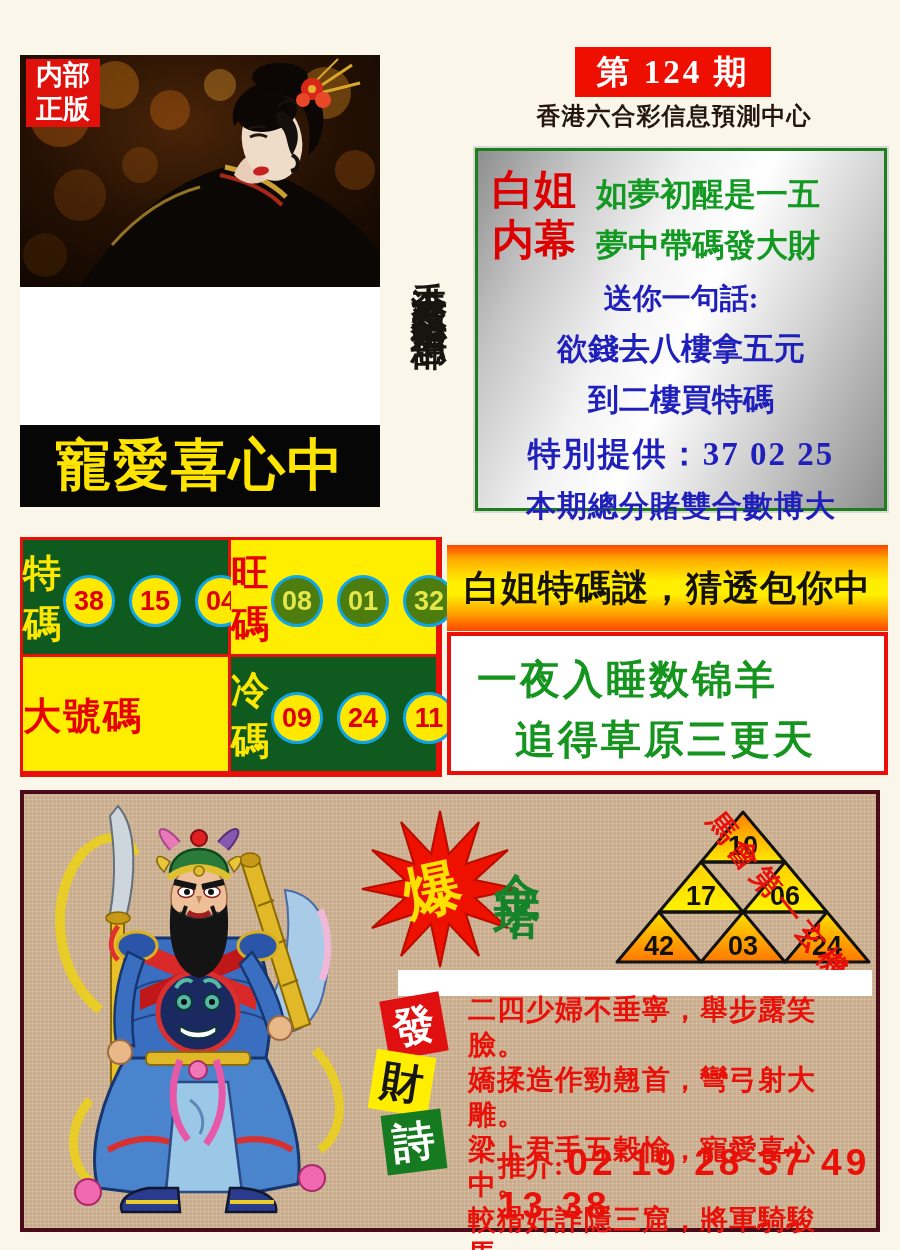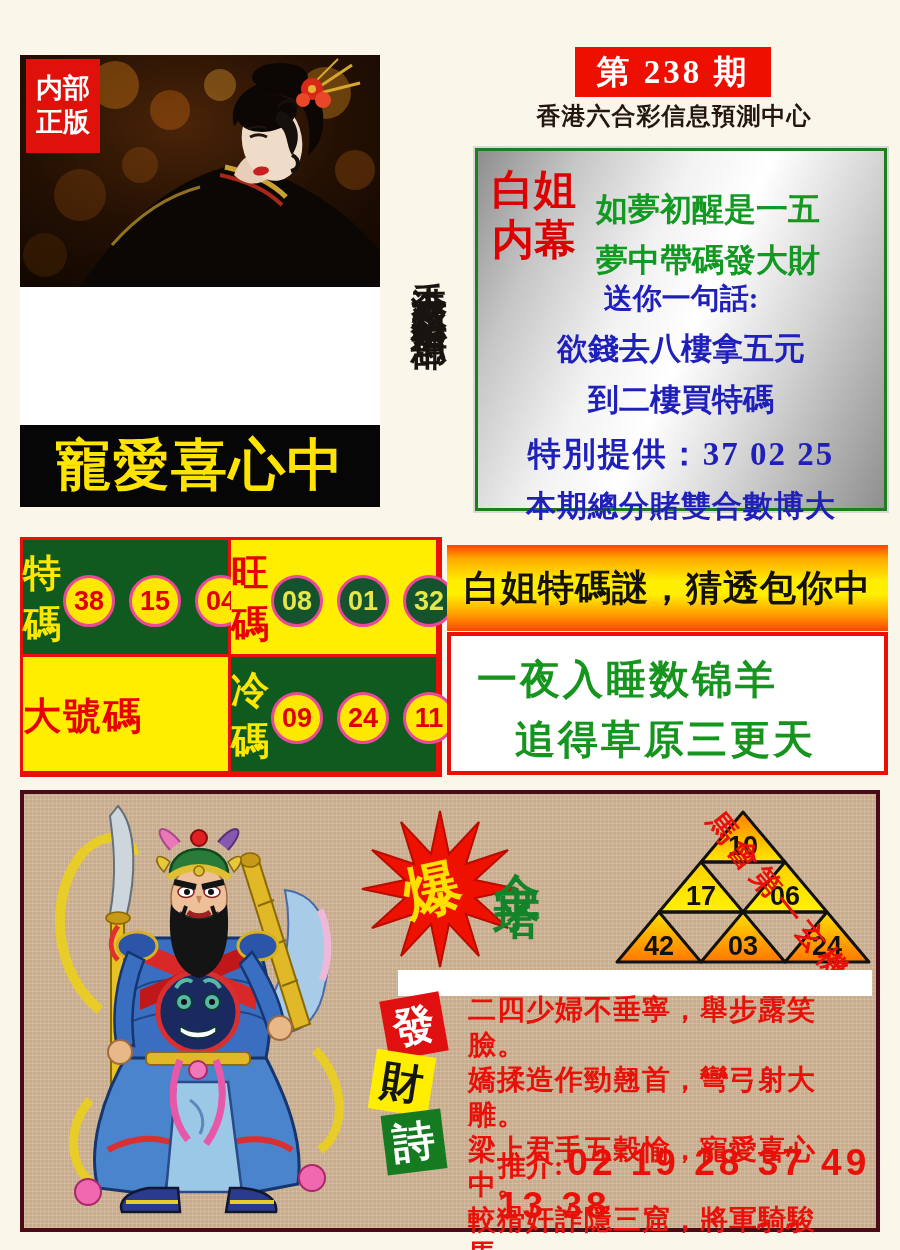--- a/index.html
+++ b/index.html
@@ -6,54 +6,54 @@
   body{width:900px;height:1250px;background:#faf6ea;font-family:"Liberation Serif","DejaVu Serif",serif;overflow:hidden;}
   .page{position:relative;width:900px;height:1250px;}
   .abs{position:absolute;}
 
   
   .photo-panel{left:20px;top:55px;width:360px;height:452px;background:#fff;}
   .photo-art{left:0;top:0;width:360px;height:232px;display:block;}
   .photo-gap{left:0;top:232px;width:360px;height:138px;background:#ffffff;}
   .photo-strip{left:0;top:370px;width:360px;height:82px;background:#060606;display:flex;align-items:center;justify-content:center;}
   .photo-strip span{color:#ffe400;font-size:56px;font-weight:900;font-family:"Liberation Sans","DejaVu Sans",sans-serif;letter-spacing:2px;}
-  .badge{left:6px;top:4px;width:74px;height:94px;background:#e0100a;color:#ffffff;display:flex;flex-direction:column;align-items:center;justify-content:center;font-size:27px;font-weight:bold;line-height:1.25;}
+  .badge{left:6px;top:4px;width:74px;height:68px;background:#e0100a;color:#ffffff;display:flex;flex-direction:column;align-items:center;justify-content:center;font-size:27px;font-weight:bold;line-height:1.25;}
 
   
   .v-banner{left:392px;top:50px;width:74px;height:460px;writing-mode:vertical-rl;text-orientation:upright;font-size:36px;font-weight:bold;color:#181410;letter-spacing:5px;line-height:74px;text-align:center;}
 
   
   .issue-box{left:575px;top:47px;width:196px;height:50px;background:#ee0f00;color:#ffffff;font-size:33px;font-weight:bold;letter-spacing:3px;display:flex;align-items:center;justify-content:center;}
   .center-name{left:458px;top:100px;width:432px;text-align:center;font-size:24px;font-weight:bold;color:#241710;letter-spacing:1px;}
 
   
   .tips-box{left:475px;top:148px;width:406px;height:357px;border:3px solid #1e7e1e;
     background:linear-gradient(115deg,#8e8e8e 0%,#c6c6c6 18%,#f2f2f2 38%,#ffffff 52%,#d2d2d2 72%,#8f8f8f 100%);
     box-shadow:0 0 0 2px #d8d8d8;}
   .tips-label{left:14px;top:14px;width:104px;color:#dd0000;font-size:42px;font-weight:bold;line-height:1.2;}
-  .tips-green{left:118px;top:33px;width:282px;color:#119922;font-size:32px;font-weight:bold;line-height:1.6;}
+  .tips-green{left:118px;top:18px;width:282px;color:#119922;font-size:32px;font-weight:bold;line-height:1.6;}
   .tips-blue{left:0;top:128px;width:100%;text-align:center;color:#1f1fbb;font-weight:bold;}
   .tb1{font-size:29px;margin-bottom:9px;}
   .tb2{font-size:31px;margin-bottom:9px;}
   .tb3{font-size:31px;margin-bottom:11px;}
   .tb4{font-size:33px;margin-bottom:9px;letter-spacing:2px;}
   .tb5{font-size:30px;letter-spacing:1px;}
 
   
   .codes-grid{left:20px;top:537px;width:416px;height:234px;background:#e81008;padding:3px;display:grid;grid-template-columns:205px 205px;grid-template-rows:114px 114px;gap:3px;}
   .code-cell{display:flex;flex-direction:row;align-items:center;}
   .code-cell .lbl{font-size:38px;font-weight:bold;margin-top:4px;letter-spacing:2px;}
   .code-cell .nums{display:flex;gap:14px;margin-top:8px;}
-  .ball{width:46px;height:46px;border-radius:50%;border:3px solid #ec4899;display:flex;align-items:center;justify-content:center;font-size:27px;font-weight:bold;font-family:"Liberation Sans","DejaVu Sans",sans-serif;}
+  .ball{width:46px;height:46px;border-radius:50%;border:3px solid #0ea5e9;display:flex;align-items:center;justify-content:center;font-size:27px;font-weight:bold;font-family:"Liberation Sans","DejaVu Sans",sans-serif;}
   .cell-green{background:#0f5a1e;}
   .cell-green .lbl{color:#ffe800;}
   .cell-green .ball{background:#ffe800;color:#e00000;}
   .cell-yellow{background:#ffee00;}
   .cell-yellow .lbl{color:#e80000;}
-  .cell-yellow .ball{background:#14532d;color:#e4e84a;}
+  .cell-yellow .ball{background:#4d7c0f;color:#e4e84a;}
 
   
   .riddle-banner{left:447px;top:545px;width:441px;height:86px;display:flex;align-items:center;justify-content:center;font-size:36px;font-weight:bold;color:#151108;letter-spacing:1px;
     background:linear-gradient(180deg,#ff4400 0%,#ffaa00 16%,#ffee00 42%,#ffee00 58%,#ff9900 82%,#ff4400 100%);}
   .riddle-box{left:447px;top:632px;width:433px;height:135px;background:#ffffff;border:4px solid #e81008;}
   .riddle-box .r1{margin:16px 0 0 26px;}
   .riddle-box .r2{margin:5px 0 0 64px;}
   .riddle-box div{font-size:40px;font-weight:900;color:#15941e;letter-spacing:3px;font-family:"Liberation Sans","DejaVu Sans",sans-serif;}
 
   
@@ -141,21 +141,21 @@
       <span>寵愛喜心中</span>
     </div>
     <div class="abs badge">
       <div>内部</div>
       <div>正版</div>
     </div>
   </div>
 
   <div class="abs v-banner">香港六合彩白小姐信息部</div>
 
-  <div class="abs issue-box">第 238 期</div>
+  <div class="abs issue-box">第 124 期</div>
   <div class="abs center-name">香港六合彩信息預測中心</div>
 
   <div class="abs tips-box">
     <div class="abs tips-label">
       <div>白姐</div>
       <div>内幕</div>
     </div>
     <div class="abs tips-green">
       <div>如夢初醒是一五</div>
       <div>夢中帶碼發大財</div>

